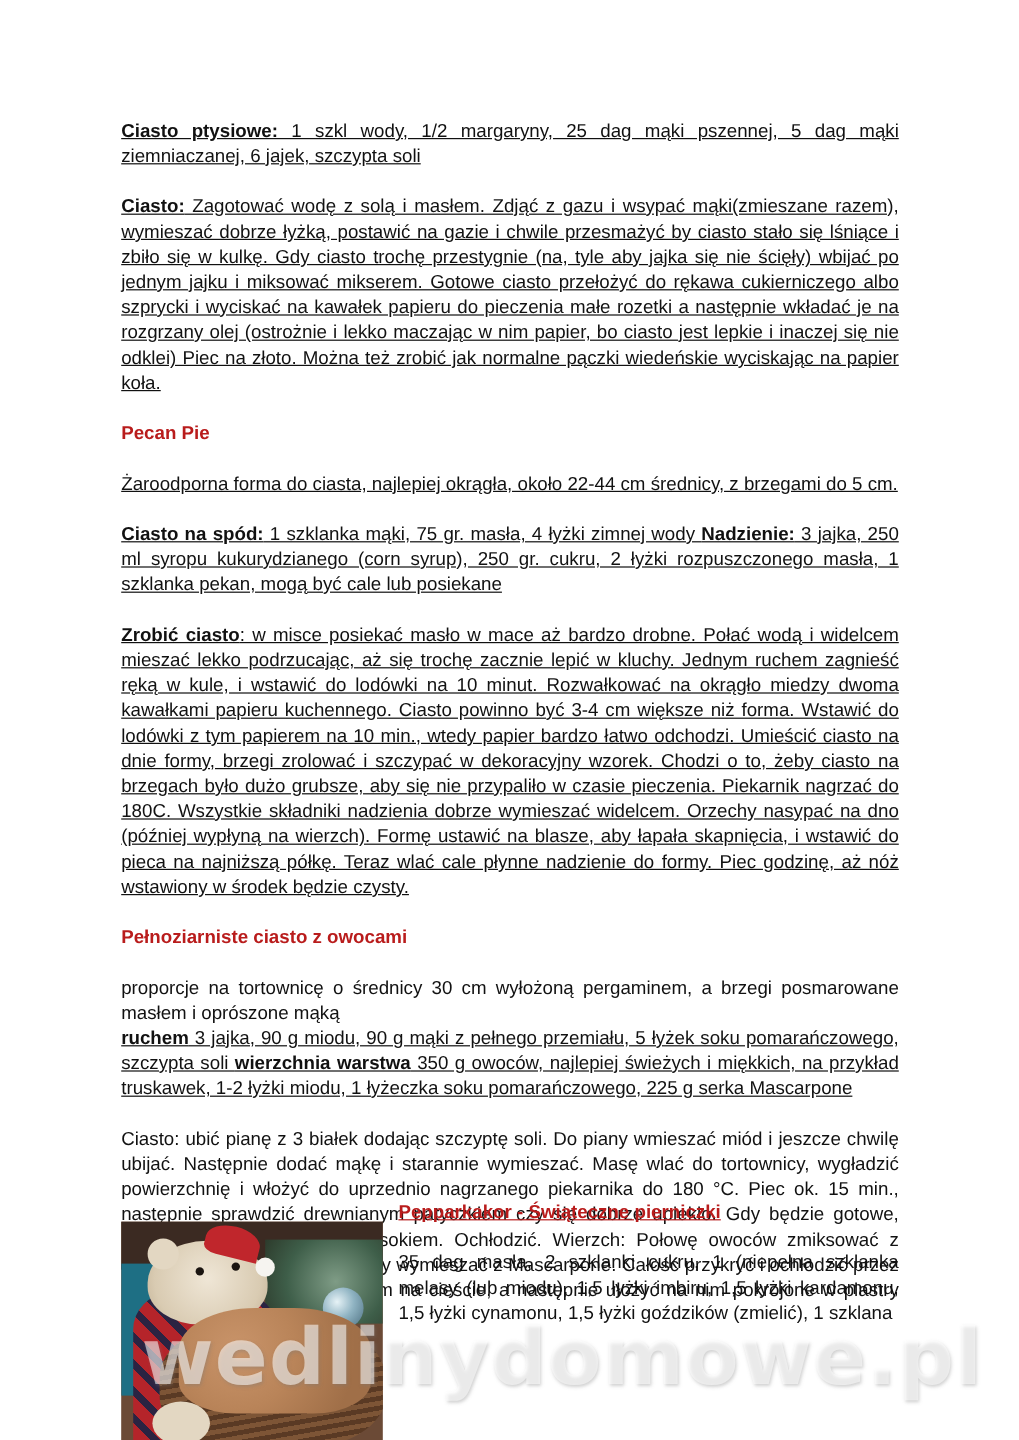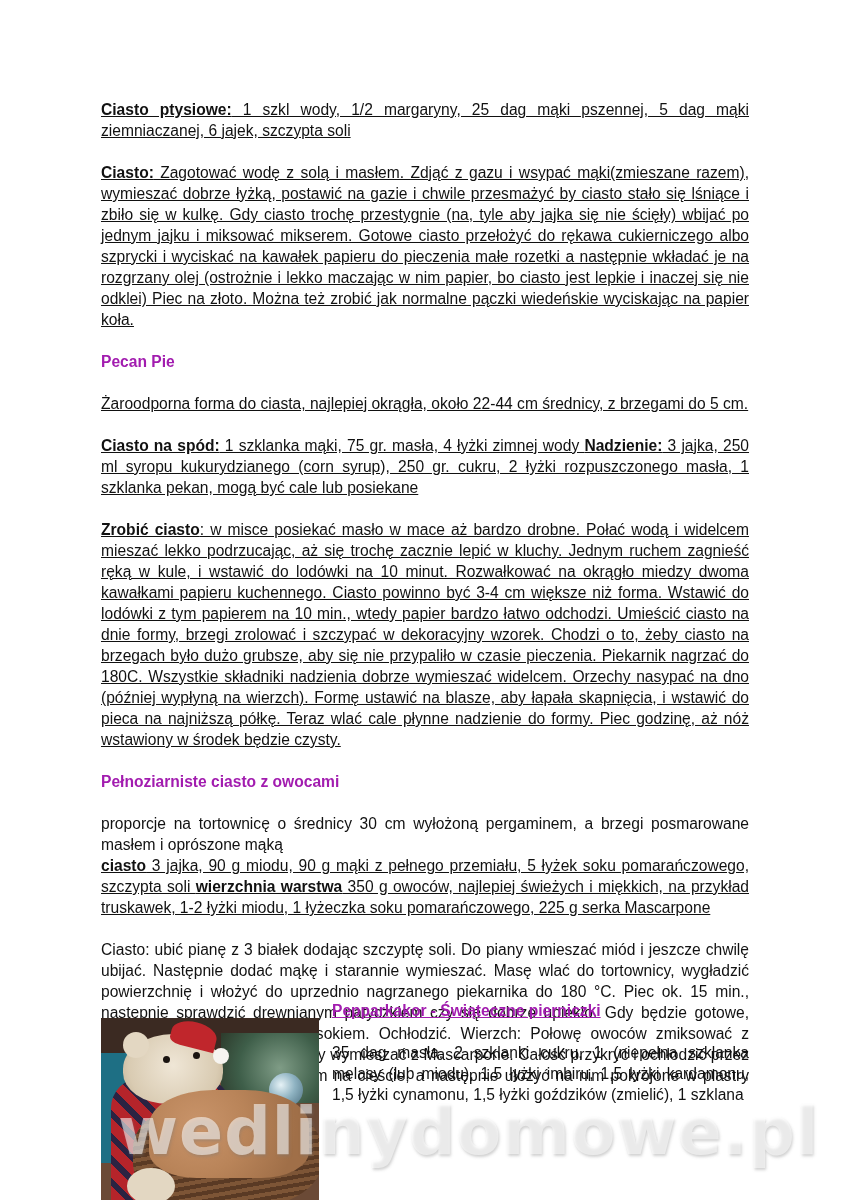--- a/index.html
+++ b/index.html
@@ -27,21 +27,21 @@
     line-height: 21px;
     text-align: justify;
   }
   p.gap { margin-bottom: 21px; text-decoration: underline; }
   b { font-weight: bold; }
   h2 {
     margin: 0 0 21px 0;
     font-size: 15.6px;
     line-height: 21px;
     font-weight: bold;
-    color: #a21caf;
+    color: #b91c1c;
   }
   .bottom {
     position: absolute;
     left: 101px;
     top: 1000px;
     width: 648px;
   }
   .photo {
     position: absolute;
     left: 0;
@@ -98,21 +98,21 @@
   <p class="gap">Żaroodporna forma do ciasta, najlepiej okrągła, około 22-44 cm średnicy, z brzegami do 5 cm.</p>
 
   <p class="gap"><b>Ciasto na spód:</b><span> 1 szklanka mąki, 75 gr. masła, 4 łyżki zimnej wody </span><b>Nadzienie:</b><span> 3 jajka, 250 ml syropu kukurydzianego (corn syrup), 250 gr. cukru, 2 łyżki rozpuszczonego masła, 1 szklanka pekan, mogą być cale lub posiekane</span></p>
 
   <p class="gap"><b>Zrobić ciasto</b><span>: w misce posiekać masło w mace aż bardzo drobne. Połać wodą i widelcem mieszać lekko podrzucając, aż się trochę zacznie lepić w kluchy. Jednym ruchem zagnieść ręką w kule, i wstawić do lodówki na 10 minut. Rozwałkować na okrągło miedzy dwoma kawałkami papieru kuchennego. Ciasto powinno być 3-4 cm większe niż forma. Wstawić do lodówki z tym papierem na 10 min., wtedy papier bardzo łatwo odchodzi. Umieścić ciasto na dnie formy, brzegi zrolować i szczypać w dekoracyjny wzorek. Chodzi o to, żeby ciasto na brzegach było dużo grubsze, aby się nie przypaliło w czasie pieczenia. Piekarnik nagrzać do 180C. Wszystkie składniki nadzienia dobrze wymieszać widelcem. Orzechy nasypać na dno (później wypłyną na wierzch). Formę ustawić na blasze, aby łapała skapnięcia, i wstawić do pieca na najniższą półkę. Teraz wlać cale płynne nadzienie do formy. Piec godzinę, aż nóż wstawiony w środek będzie czysty.</span></p>
 
   <h2>Pełnoziarniste ciasto z owocami</h2>
 
   <p>proporcje na tortownicę o średnicy 30 cm wyłożoną pergaminem, a brzegi posmarowane masłem i oprószone mąką</p>
 
-  <p class="gap"><b>ciasto</b><span> 3 jajka, 90 g miodu, 90 g mąki z pełnego przemiału, 5 łyżek soku pomarańczowego, szczypta soli </span><b>wierzchnia warstwa</b><span> 350 g owoców, najlepiej świeżych i miękkich, na przykład truskawek, 1-2 łyżki miodu, 1 łyżeczka soku pomarańczowego, 225 g serka Mascarpone</span></p>
+  <p class="gap"><b>ruchem</b><span> 3 jajka, 90 g miodu, 90 g mąki z pełnego przemiału, 5 łyżek soku pomarańczowego, szczypta soli </span><b>wierzchnia warstwa</b><span> 350 g owoców, najlepiej świeżych i miękkich, na przykład truskawek, 1-2 łyżki miodu, 1 łyżeczka soku pomarańczowego, 225 g serka Mascarpone</span></p>
 
   <p>Ciasto: ubić pianę z 3 białek dodając szczyptę soli. Do piany wmieszać miód i jeszcze chwilę ubijać. Następnie dodać mąkę i starannie wymieszać. Masę wlać do tortownicy, wygładzić powierzchnię i włożyć do uprzednio nagrzanego piekarnika do 180 °C. Piec ok. 15 min., następnie sprawdzić drewnianym patyczkiem czy się dobrze upiekło. Gdy będzie gotowe, ostudzić, wyłożyć i pokropić sokiem. Ochłodzić. Wierzch: Połowę owoców zmiksować z miodem i sokiem. Mus owocowy wymieszać z Mascarpone. Całość przykryć i ochłodzić przez ok. 15 min. Rozsmarować krem na cieście, a następnie ułożyć na nim pokrojone w plastry owoce.</p>
 </div>
 
 <div class="bottom">
   <div class="photo">
     <div class="bg-dark"></div>
     <div class="bg-teal"></div>
     <div class="bg-green"></div>
     <div class="ornament"></div>

